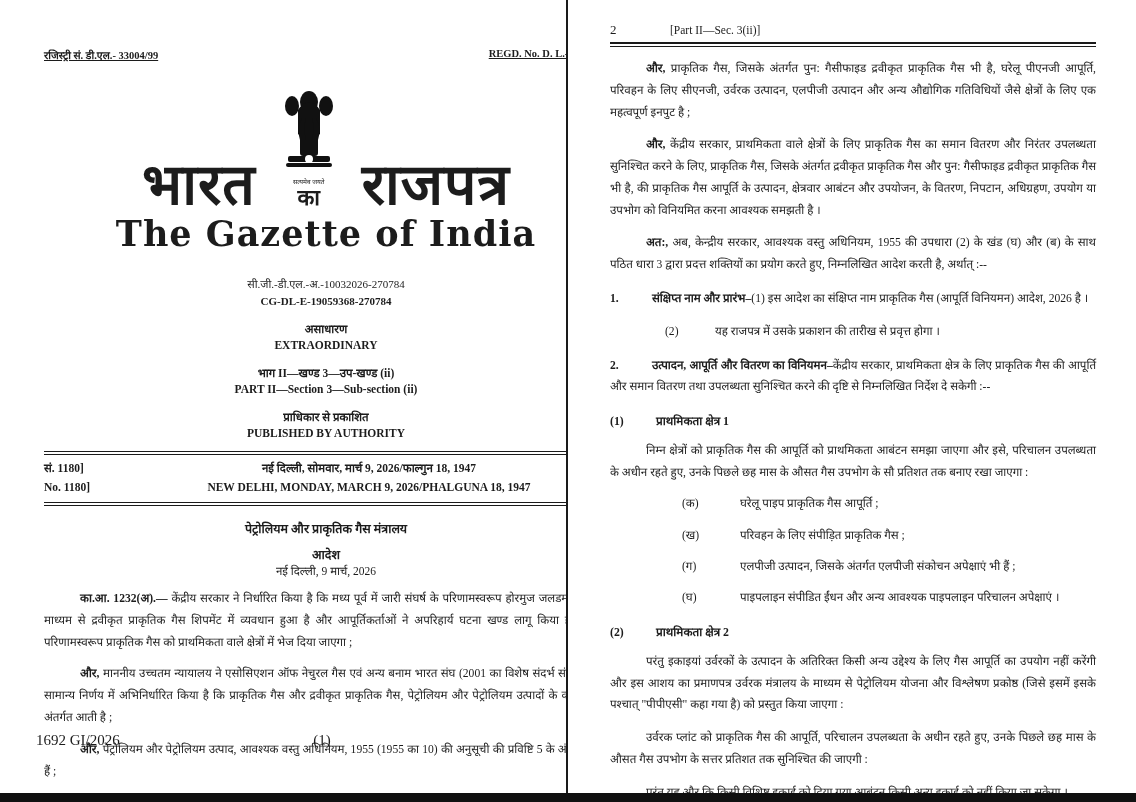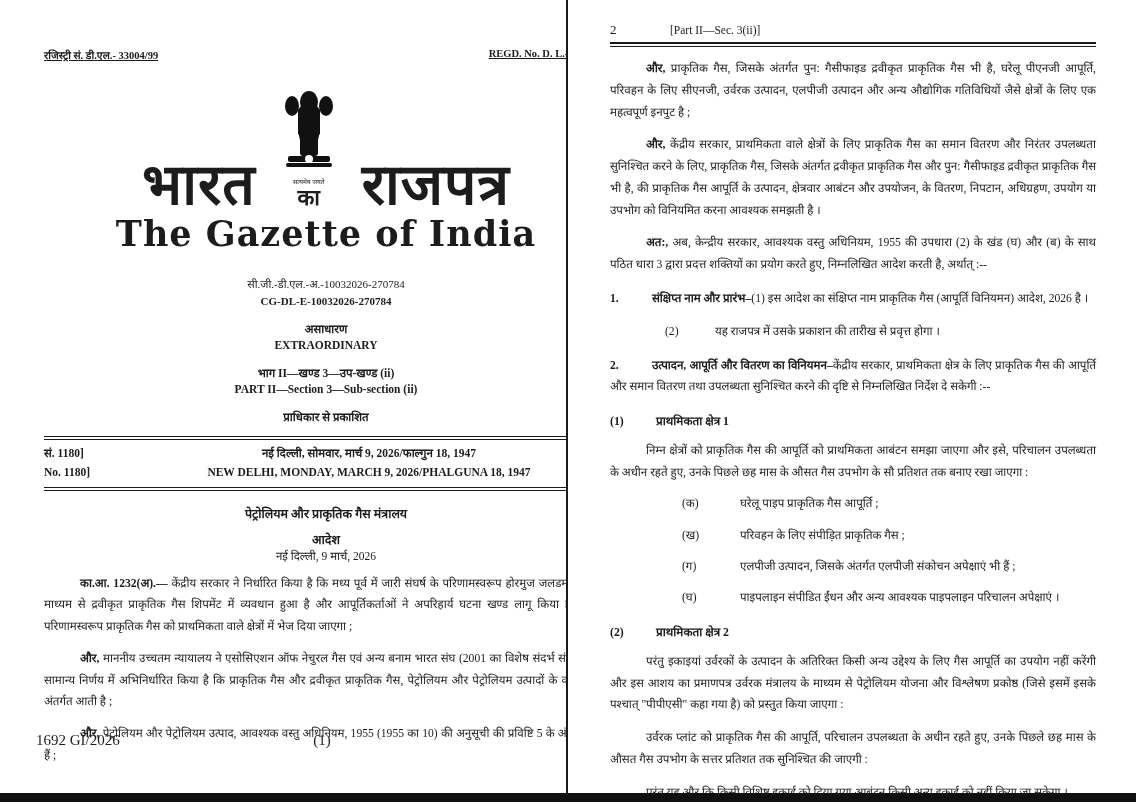--- a/index.html
+++ b/index.html
@@ -87,29 +87,30 @@
         <span class="motto">सत्यमेव जयते</span>
         <span class="t-ka">का</span>
       </span>
       <span class="t-big">राजपत्र</span>
     </div>
 
     <div class="title-en">The Gazette of India</div>
 
     <div class="codes">
       <div class="hi">सी.जी.-डी.एल.-अ.-10032026-270784</div>
-      <div class="en">CG-DL-E-10032026-270784</div>
+      <div class="en">CG-DL-E-19059368-270784</div>
     </div>
 
     <div class="mast-center">
       <div class="mc-hi">असाधारण</div>
       <div class="mc-en">EXTRAORDINARY</div>
       <div class="mc-hi">भाग II—खण्ड 3—उप-खण्ड (ii)</div>
       <div class="mc-en">PART II—Section 3—Sub-section (ii)</div>
       <div class="mc-hi">प्राधिकार से प्रकाशित</div>
+      <div class="mc-en">PUBLISHED BY AUTHORITY</div>
     </div>
 
     <div class="dblrule"></div>
     <div class="issue-row">
       <div class="issue-no">
         <div>सं.  1180]</div>
         <div>No. 1180]</div>
       </div>
       <div class="issue-date">
         <div>नई दिल्ली, सोमवार, मार्च 9, 2026/फाल्गुन 18, 1947</div>

